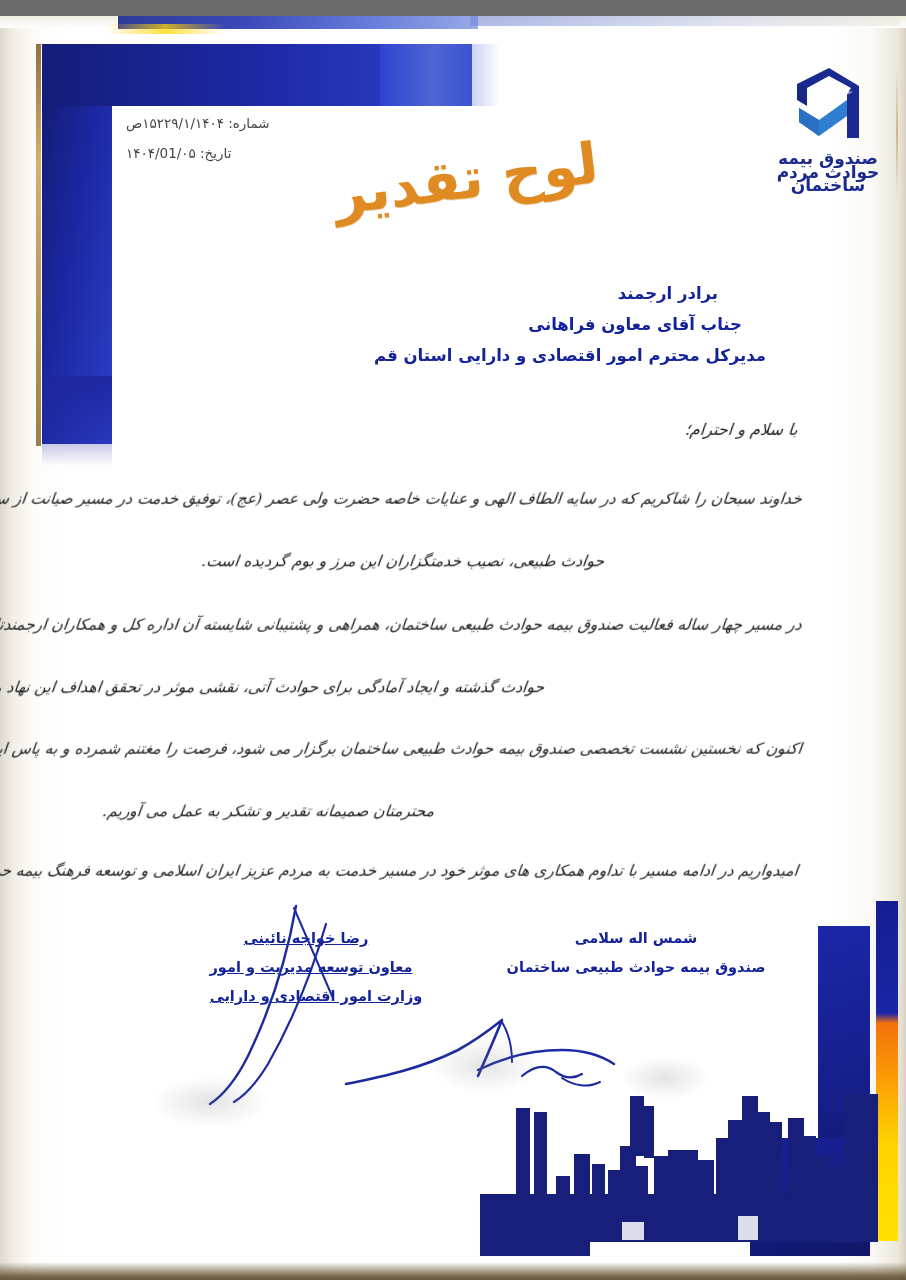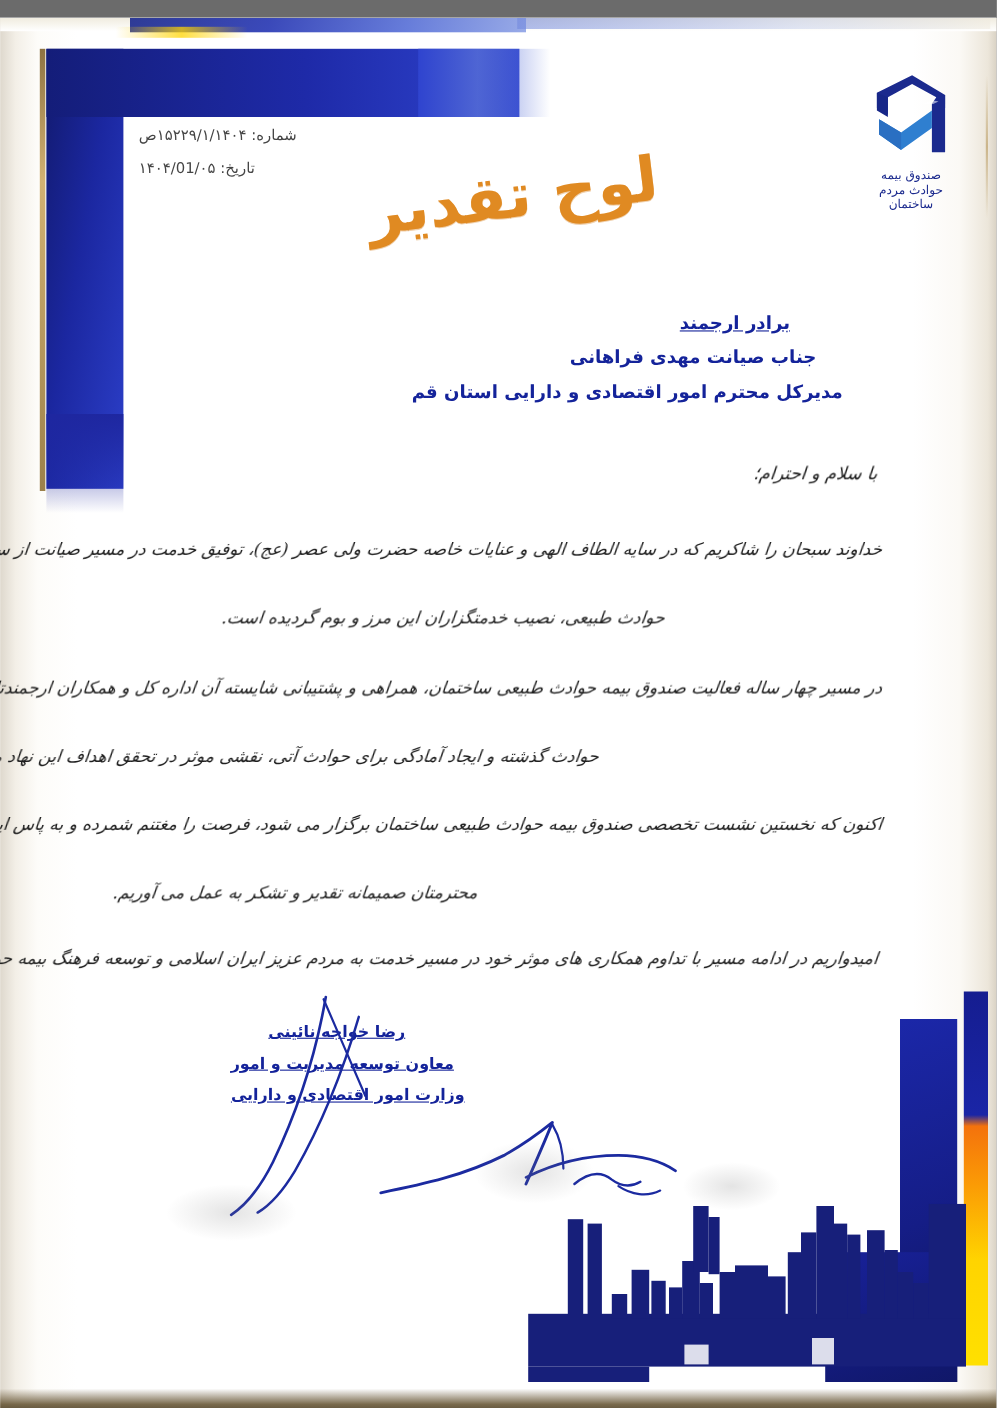--- a/index.html
+++ b/index.html
@@ -109,22 +109,22 @@
   }
 
   
   .logo{
     position:absolute;right:18px;top:48px;width:120px;text-align:center;
   }
   .logo svg{display:block;margin:0 auto;}
   .logo-text{
     margin-top:4px;
     color:#1b2a8e;
-    font-size:11px;line-height:13.5px;
-    font-weight:normal;letter-spacing:1.2px;
+    font-size:17px;line-height:13.5px;
+    font-weight:bold;letter-spacing:1.2px;
     filter:blur(.2px);
   }
   .logo-sep{
     position:absolute;right:8px;top:52px;width:2px;height:130px;
     background:linear-gradient(180deg,rgba(190,160,90,0),#bda068,rgba(190,160,90,0));
     opacity:.7;
   }
 
   
   .title{
@@ -142,21 +142,21 @@
   .recipient{
     position:absolute;right:140px;top:262px;width:470px;
     text-align:right;direction:rtl;
     color:#14239a;
     font-weight:bold;
   }
   .recipient .r-line{
     font-size:16.5px;line-height:31px;white-space:nowrap;
     filter:blur(.2px);
   }
-  .recipient .r1{padding-right:48px;text-decoration:underline;}
+  .recipient .r1{padding-right:48px;}
   .recipient .r2{padding-right:24px;}
   .recipient .r3{padding-right:0px;}
 
   
   .hand{
     direction:rtl;text-align:right;
     color:#1c1c1c;
     font-family:"DejaVu Serif","Liberation Serif",serif;
     font-style:italic;
   }
@@ -246,21 +246,21 @@
       <div>صندوق بیمه</div>
       <div>حوادث مردم</div>
       <div>ساختمان</div>
     </div>
   </div>
 
   <div class="title">لوح تقدیر</div>
 
   <div class="recipient">
     <div class="r-line r1">برادر ارجمند</div>
-    <div class="r-line r2">جناب صیانت مهدی فراهانی</div>
+    <div class="r-line r2">جناب آقای معاون فراهانی</div>
     <div class="r-line r3">مدیرکل محترم امور اقتصادی و دارایی استان قم</div>
   </div>
 
   <div class="hand salutation">با سلام و احترام؛</div>
 
   <div class="hand para p1">
     <span class="ln">خداوند سبحان را شاکریم که در سایه الطاف الهی و عنایات خاصه حضرت ولی عصر (عج)، توفیق خدمت در مسیر صیانت از سرمایه های ملی و آرامش خاطر هم وطنان عزیز در برابر</span>
     <span class="ln center">حوادث طبیعی، نصیب خدمتگزاران این مرز و بوم گردیده است.</span>
   </div>
 
@@ -272,20 +272,22 @@
   <div class="hand para p3">
     <span class="ln">اکنون که نخستین نشست تخصصی صندوق بیمه حوادث طبیعی ساختمان برگزار می شود، فرصت را مغتنم شمرده و به پاس این همدلی ارزشمند و همکاری مداوم، از جنابعالی و همکاران</span>
     <span class="ln center3">محترمتان صمیمانه تقدیر و تشکر به عمل می آوریم.</span>
   </div>
 
   <div class="hand para p4">
     <span class="ln">امیدواریم در ادامه مسیر با تداوم همکاری های موثر خود در مسیر خدمت به مردم عزیز ایران اسلامی و توسعه فرهنگ بیمه حوادث طبیعی، بیش از پیش موفق و موید باشید.</span>
   </div>
 
   <div class="sig sig-right">
+    <div>شمس اله سلامی</div>
+    <div>صندوق بیمه حوادث طبیعی ساختمان</div>
   </div>
 
   <div class="sig sig-left">
     <div>رضا خواجه نائینی</div>
     <div>معاون توسعه مدیریت و امور</div>
     <div>وزارت امور اقتصادی و دارایی</div>
   </div>
 
   <div class="pen pen-right">
     <svg width="300" height="110" viewBox="0 0 300 110" aria-hidden="true">

